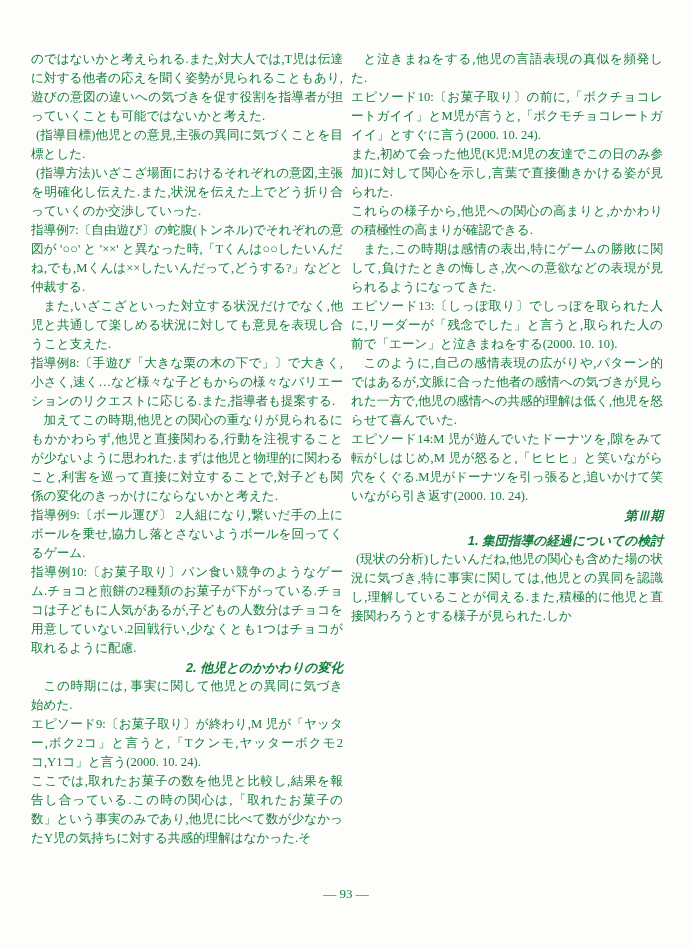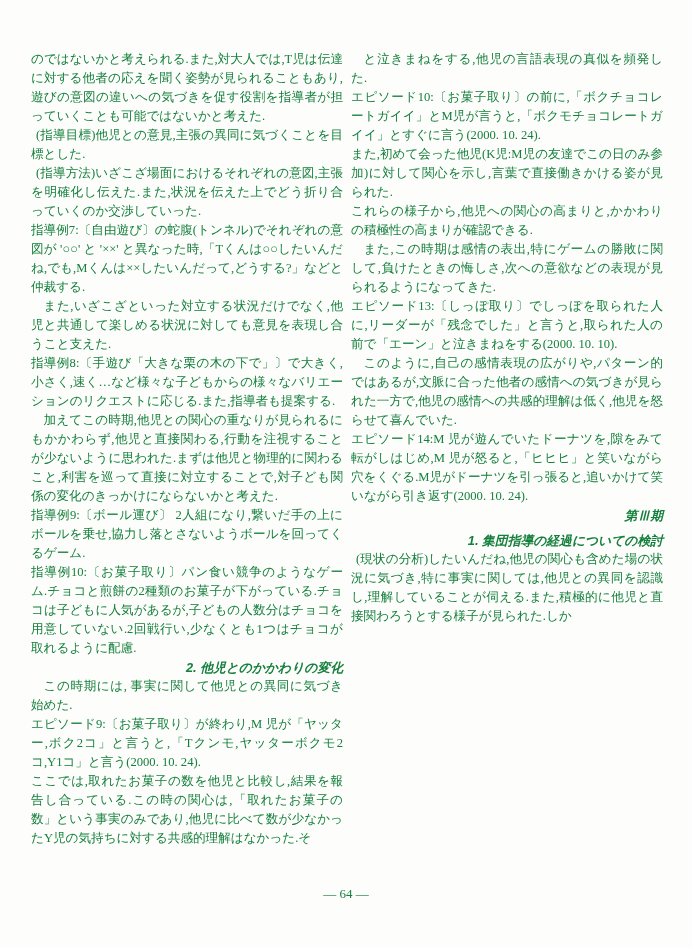--- a/index.html
+++ b/index.html
@@ -70,15 +70,15 @@
       <p class="para flush">これらの様子から,他児への関心の高まりと,かかわりの積極性の高まりが確認できる.</p>
       <p class="para indent">また,この時期は感情の表出,特にゲームの勝敗に関して,負けたときの悔しさ,次への意欲などの表現が見られるようになってきた.</p>
       <p class="para episode"><span class="ep-label">エピソード13:</span>〔しっぽ取り〕でしっぽを取られた人に,リーダーが「残念でした」と言うと,取られた人の前で「エーン」と泣きまねをする(2000. 10. 10).</p>
       <p class="para indent">このように,自己の感情表現の広がりや,パターン的ではあるが,文脈に合った他者の感情への気づきが見られた一方で,他児の感情への共感的理解は低く,他児を怒らせて喜んでいた.</p>
       <p class="para episode"><span class="ep-label">エピソード14:</span>M 児が遊んでいたドーナツを,隙をみて転がしはじめ,M 児が怒ると,「ヒヒヒ」と笑いながら穴をくぐる.M児がドーナツを引っ張ると,追いかけて笑いながら引き返す(2000. 10. 24).</p>
       <p class="para heading">第Ⅲ期</p>
       <p class="para heading-num">1. 集団指導の経過についての検討</p>
       <p class="para paren">(現状の分析)したいんだね,他児の関心も含めた場の状況に気づき,特に事実に関しては,他児との異同を認識し,理解していることが伺える.また,積極的に他児と直接関わろうとする様子が見られた.しか</p>
     </div>
   <div class="footer">
-    <span>— 64 —</span>
+    <span>— 93 —</span>
   </div>
 </div>
 
 </body></html>

